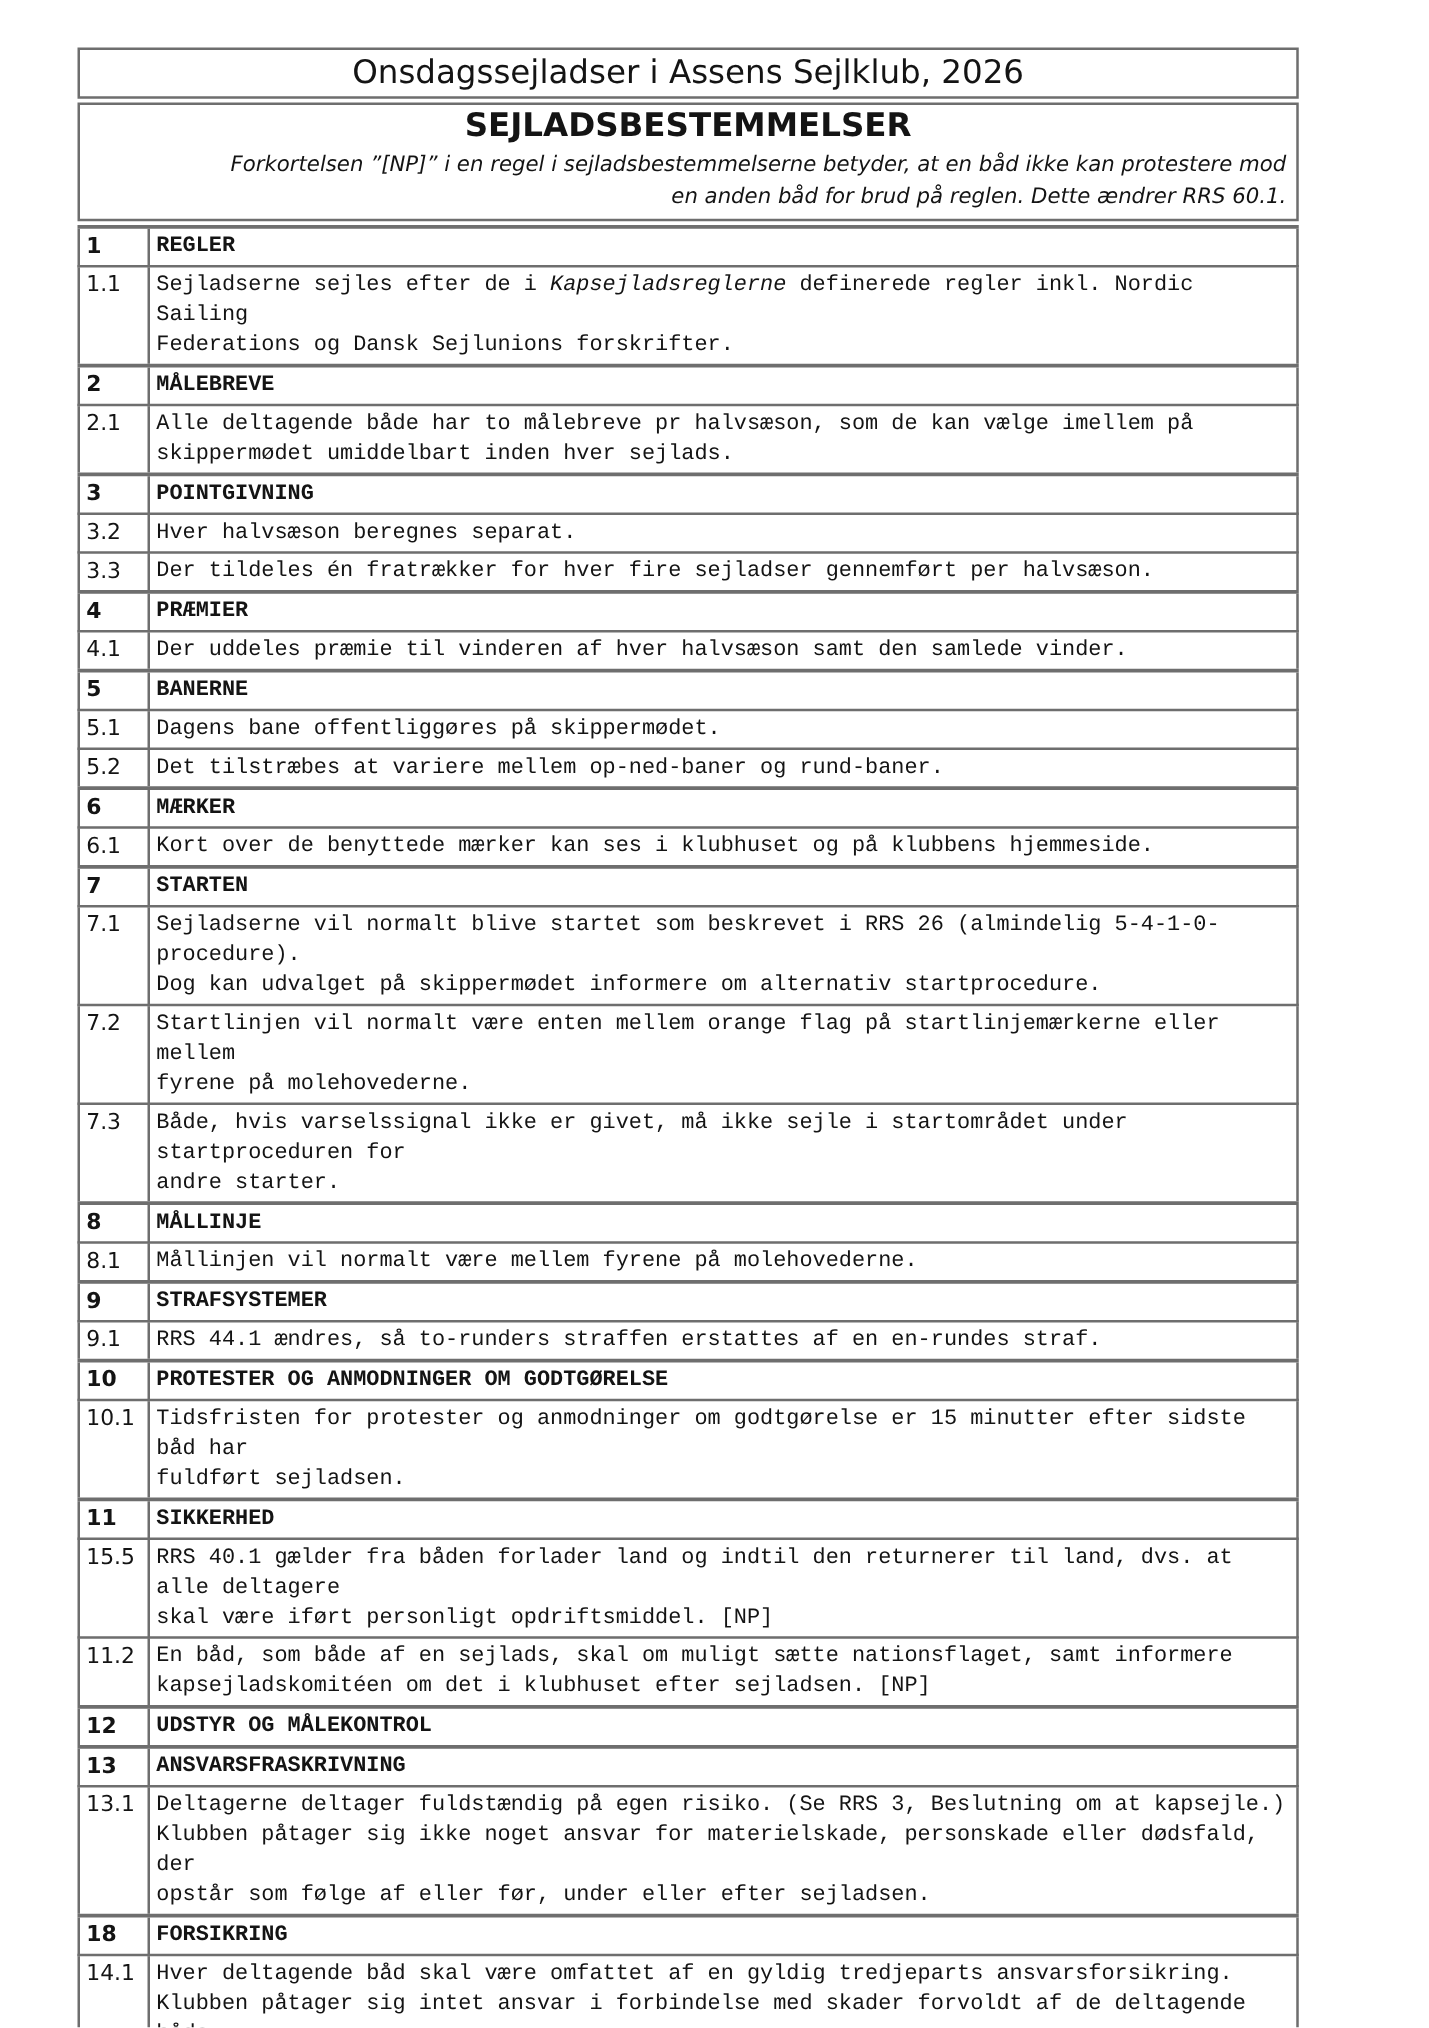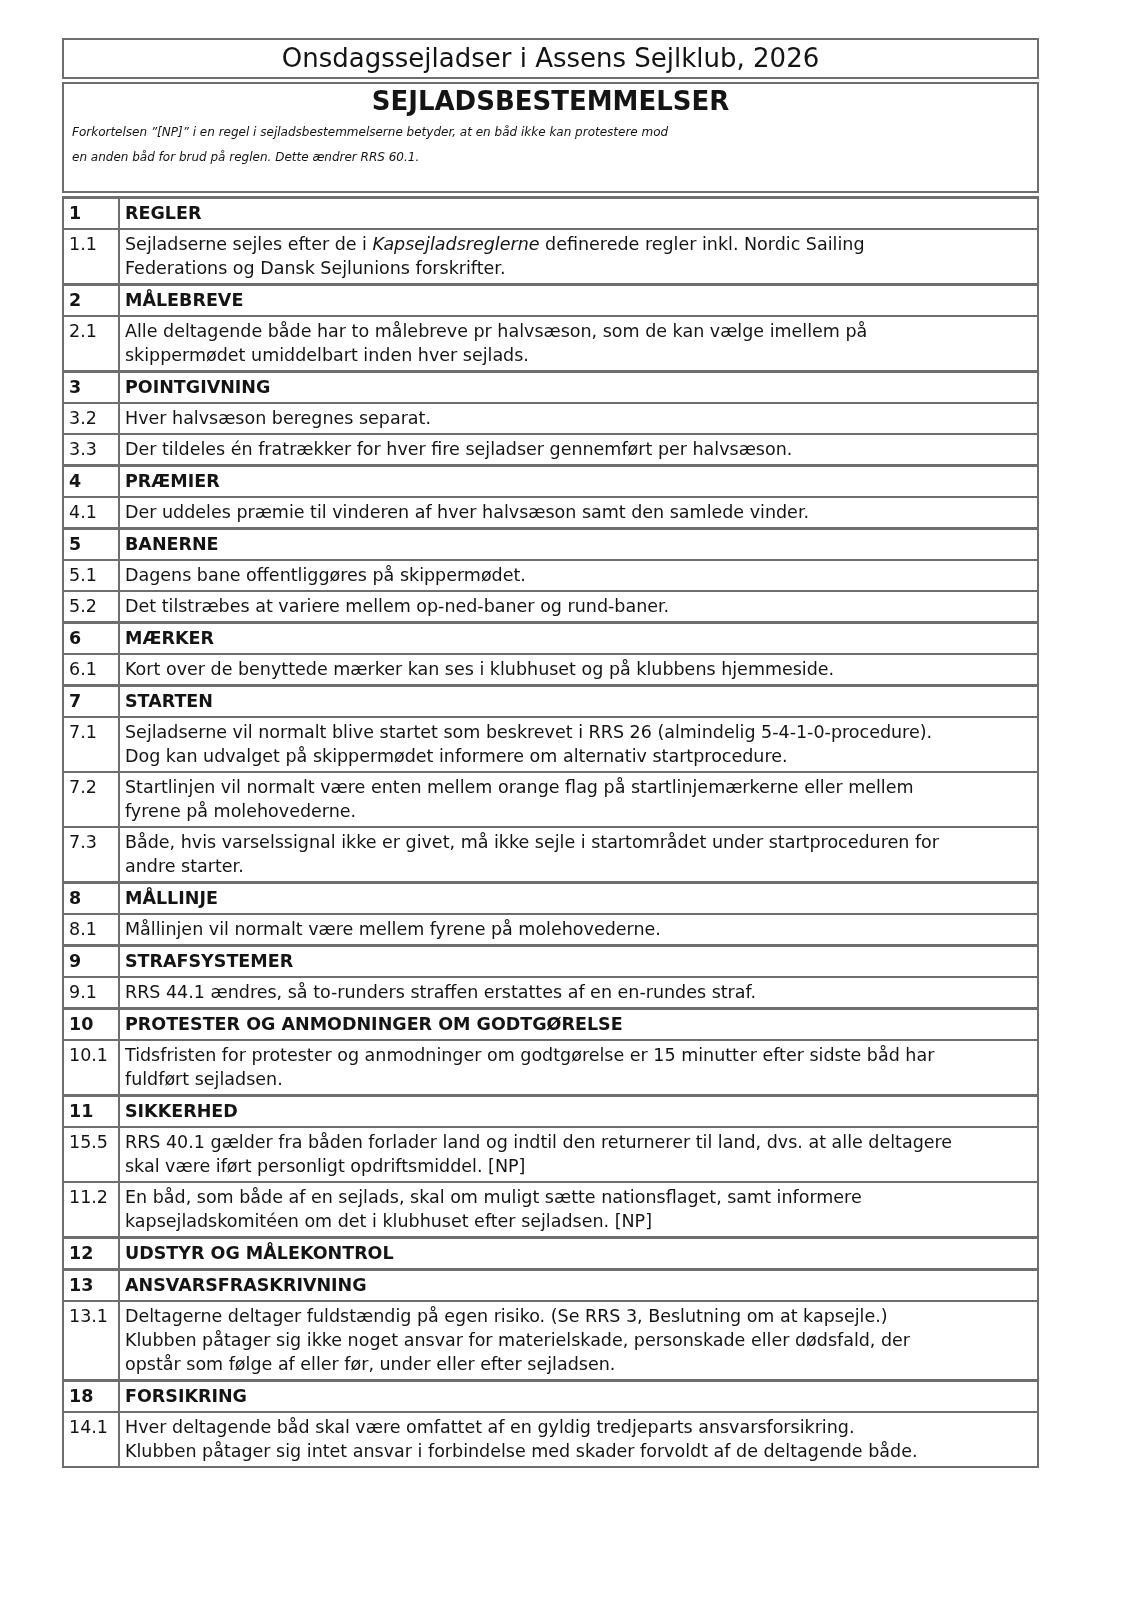--- a/index.html
+++ b/index.html
@@ -27,34 +27,35 @@
     margin-bottom: 3px;
     box-sizing: border-box;
   }
   .title-box {
     text-align: center;
     font-size: 26px;
     line-height: 32px;
     padding: 2px 4px 3px 4px;
   }
   .header-box {
-    padding: 1px 8px 21px 8px;
+    padding: 1px 8px 5px 8px;
   }
   .doc-heading {
     text-align: center;
     font-size: 26px;
     font-weight: bold;
     line-height: 31px;
     padding: 1px 0 3px 0;
   }
   .preamble {
     font-style: italic;
-    font-size: 12px;
+    font-size: 17px;
     line-height: 25px;
     white-space: pre-wrap;
+    text-align: right;
   }
   table.rules {
     border-collapse: collapse;
     width: 100%;
     font-size: 17.5px;
     line-height: 24px;
     table-layout: fixed;
   }
   table.rules td {
     border: 2px solid #6e6e6e;
@@ -62,20 +63,21 @@
     padding: 2px 6px 3px 5px;
   }
   table.rules col.c-num { width: 56px; }
   tr.section td {
     font-weight: bold;
     border-top-width: 3px;
   }
   td.txt {
     white-space: pre-wrap;
     padding-left: 7px;
+    font-family: Liberation Mono, monospace;
   }
   .committee {
     margin: 30px 0 0 38px;
     font-size: 18px;
   }
   .italic { font-style: italic; }
 </style>
 </head>
 <body>
 

